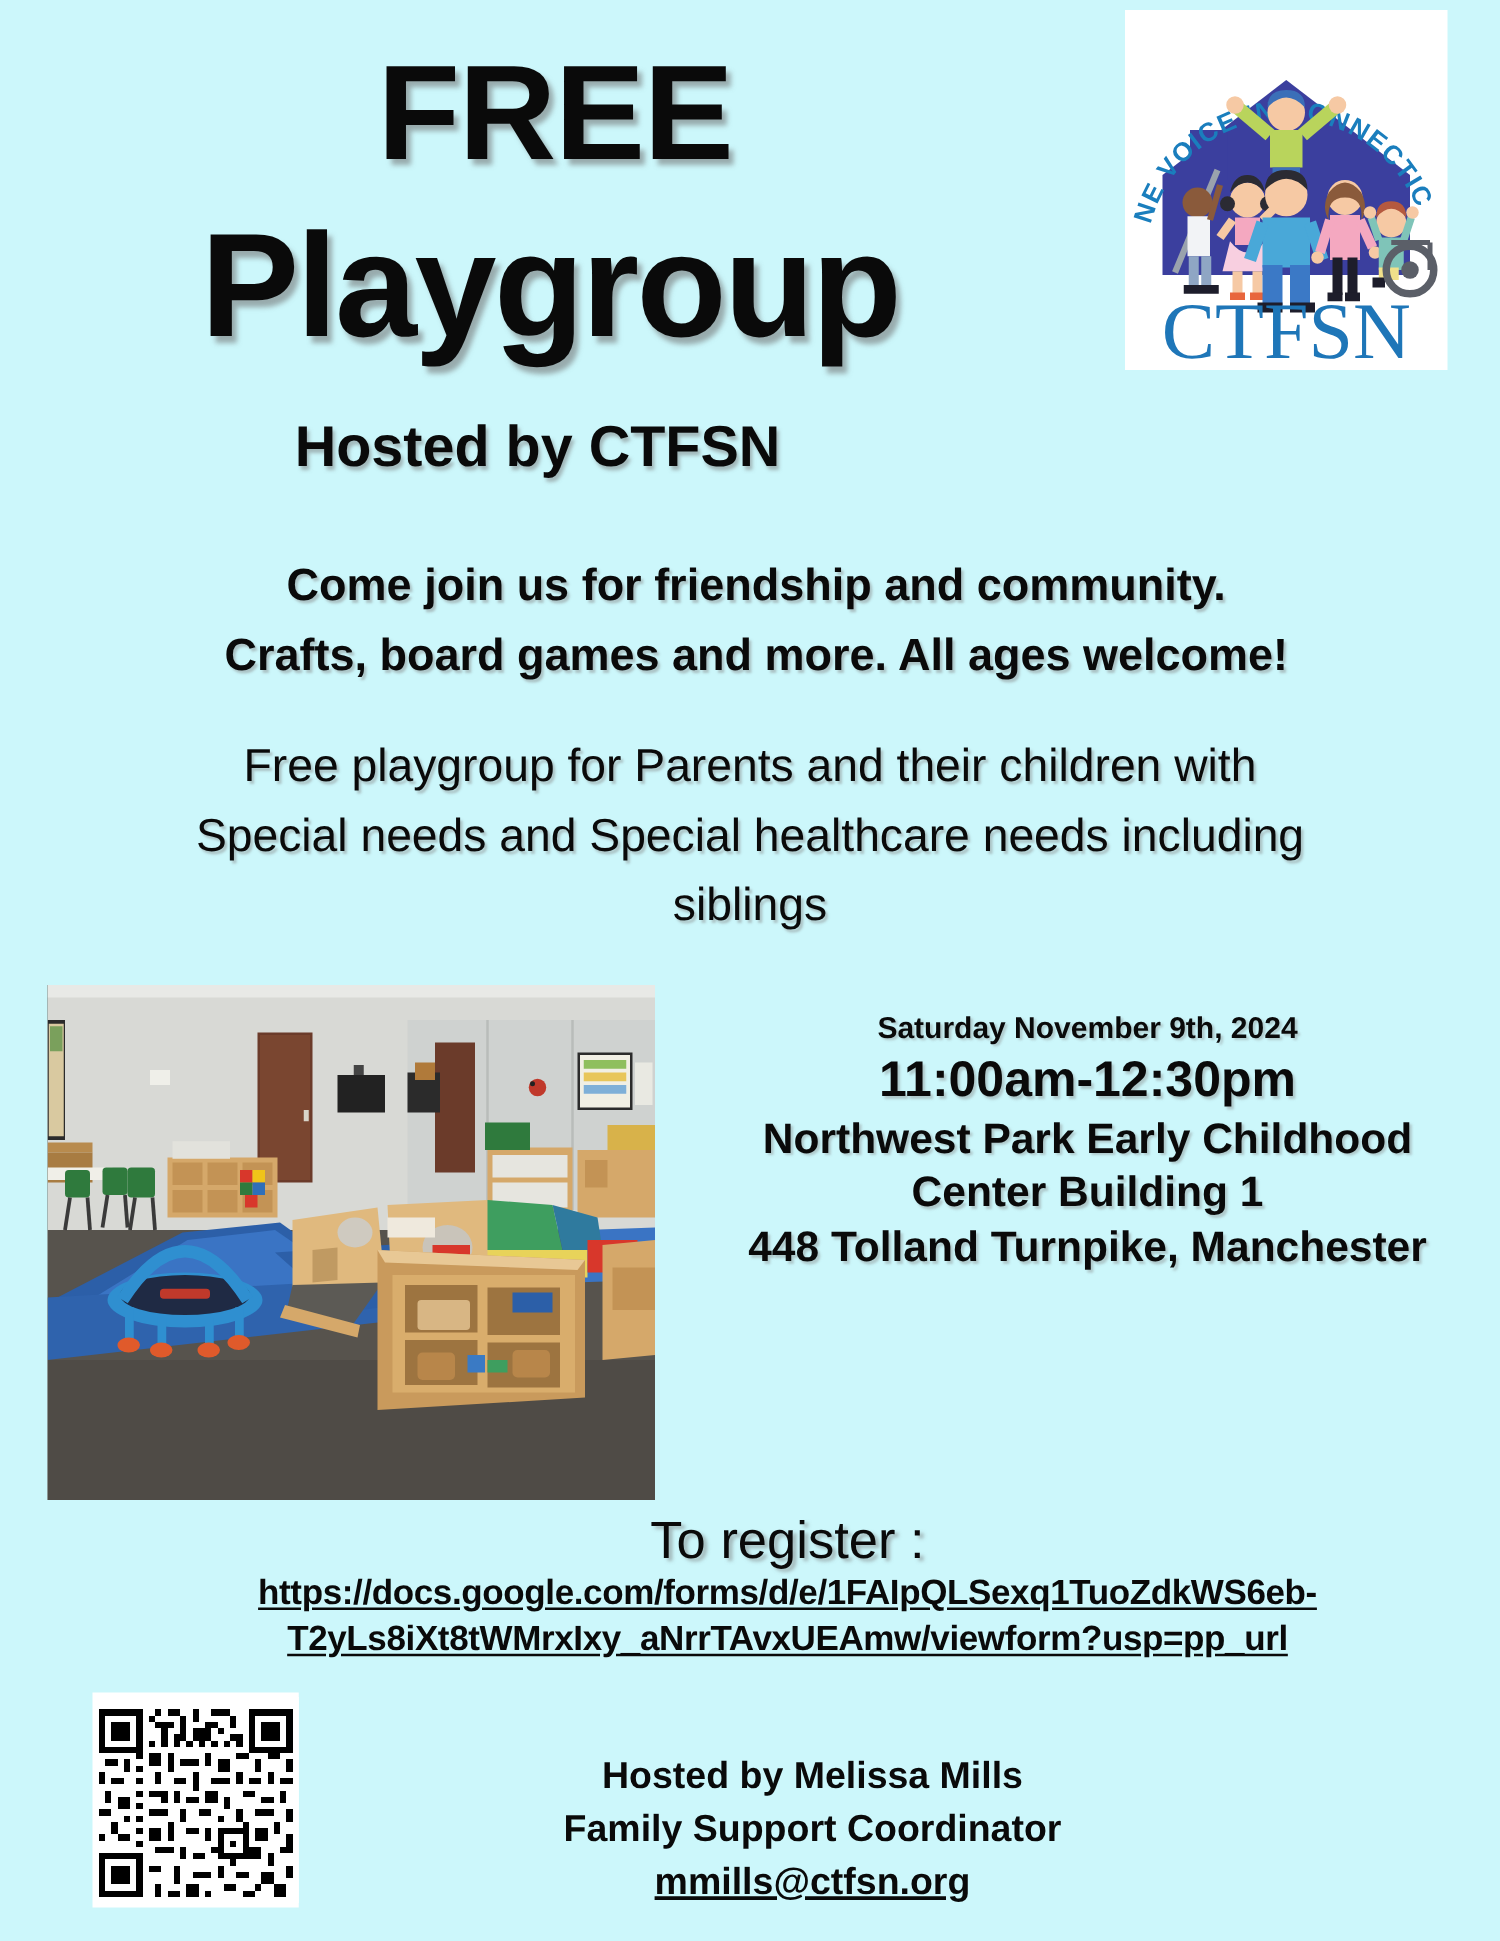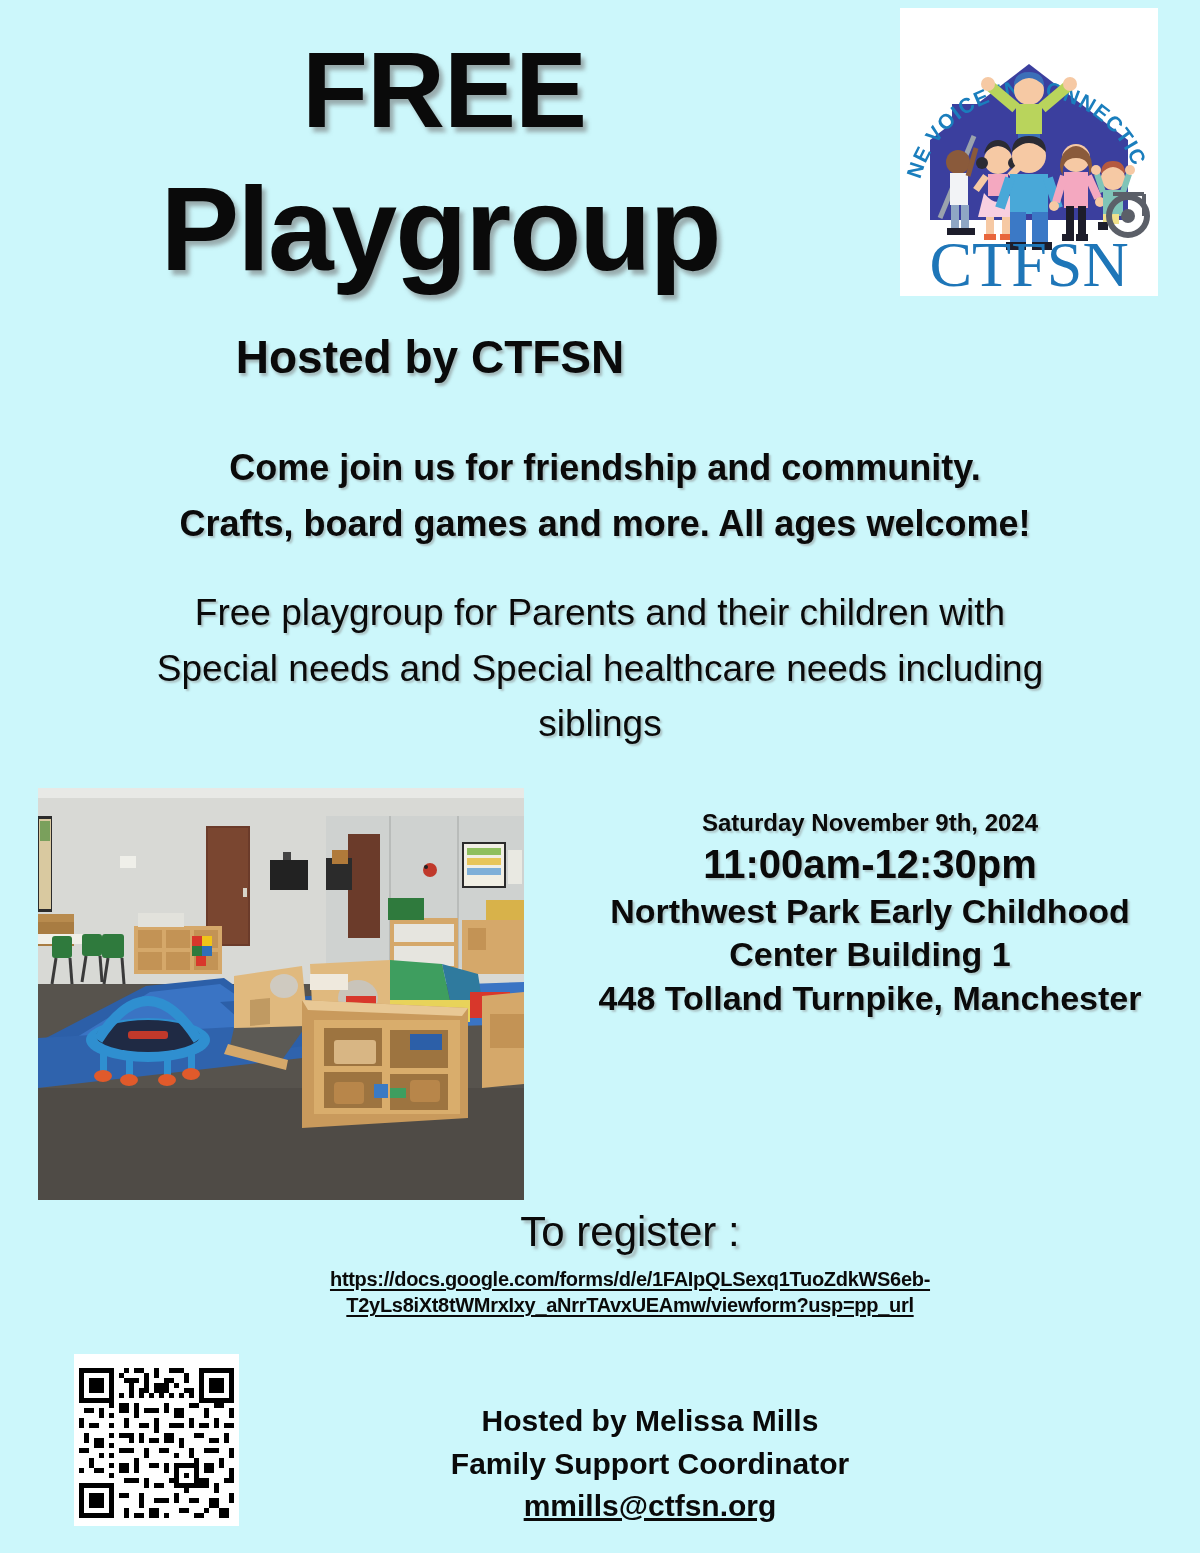--- a/index.html
+++ b/index.html
@@ -75,23 +75,22 @@
   .d-line5{font-size:34px;}
 
   
   .reg-head{
     position:absolute;left:300px;top:1208px;width:660px;
     text-align:center;font-weight:normal;font-size:42px;
     text-shadow:3px 3px 3px rgba(120,120,120,.5);
   }
   .reg-url{
     position:absolute;left:150px;top:1256px;width:960px;
-    text-align:center;font-weight:bold;font-size:20px;line-height:1.32;
+    text-align:center;font-weight:bold;font-size:28px;line-height:1.32;
     letter-spacing:-.3px;
-    margin-top:10px;
   }
   .reg-url span{
     text-decoration:underline;
     text-underline-offset:3px;
     display:block;
   }
 
   
   .qr{
     position:absolute;left:74px;top:1354px;width:165px;height:172px;

